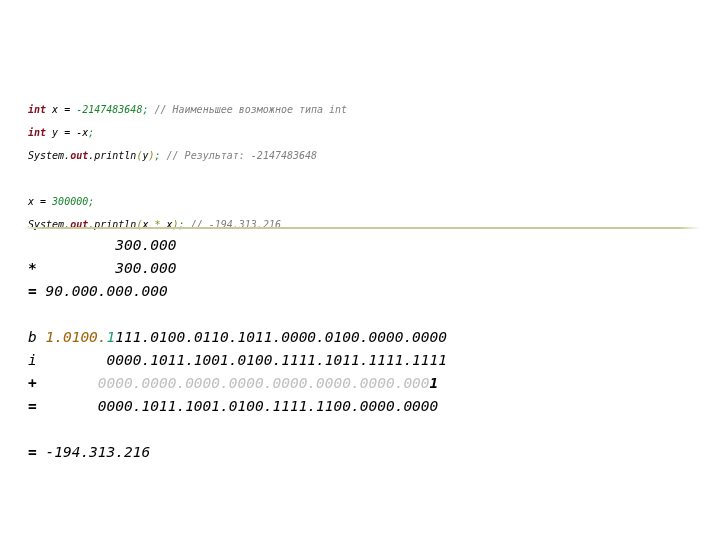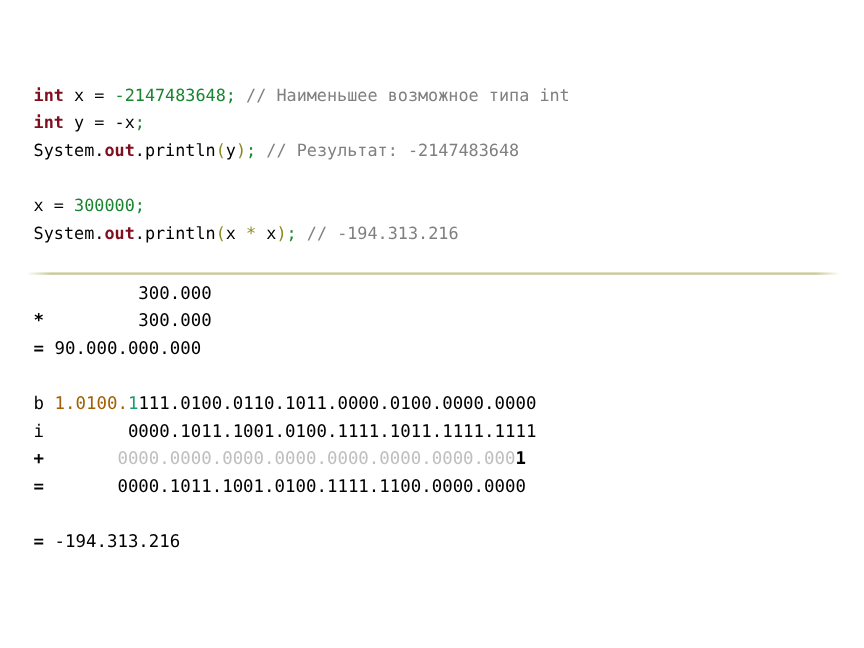--- a/index.html
+++ b/index.html
@@ -18,26 +18,27 @@
   
   .slide {
     position: absolute;
     inset: 0;
     background: #ffffff;
   }
 
   .code-block {
     position: absolute;
     left: 28px;
-    top: 69px;
+    top: 98px;
     font-family: "DejaVu Sans Mono", "Liberation Mono", monospace;
-    font-size: 14px;
+    font-size: 10px;
     line-height: 23px;
     white-space: pre;
     color: #000000;
+    font-style: italic;
   }
   .code-line {
     white-space: pre;
     min-height: 23px;
   }
   .blank-line { min-height: 23px; }
 
   .kw      { color: #7f0f1f; font-weight: bold; }
   .num     { color: #18852f; }
   .punct   { color: #18852f; }
@@ -59,21 +60,21 @@
   .calc-block {
     position: absolute;
     left: 28px;
     top: 234px;
     font-family: "DejaVu Sans Mono", "Liberation Mono", monospace;
     font-size: 14.5px;
     line-height: 23px;
     white-space: pre;
     color: #000000;
   }
-  .calc-line { white-space: pre; min-height: 23px; }
+  .calc-line { white-space: pre; min-height: 23px; font-style: italic; }
   .dim { color: #bfbfbf; margin-top: 16px; }
   .mid { color: #a16207; }
   .hl  { color: #1a9d6e; }
   .bold-digit { color: #000000; font-weight: bold; }
   .op { font-weight: bold; }
 
   
   .footer {
     position: absolute;
     left: 0;

